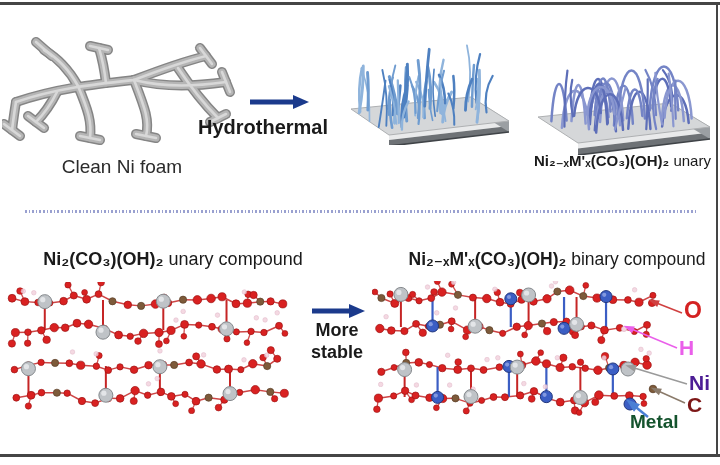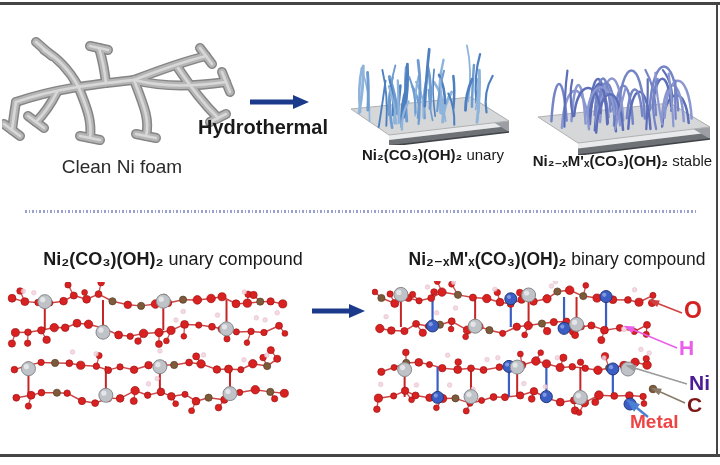--- a/index.html
+++ b/index.html
@@ -149,23 +149,20 @@
       <path d="M89.57240739790723,87.30757399112005 Q85.96379367355257,70.45288995601256 85.48822643514723,56.662693927288245" fill="none" stroke="#6f9cd0" stroke-width="1.67" stroke-linecap="round"></path>
       <path d="M60.03436699278653,83.95714563466362 Q62.9700814536959,59.64690075963489 63.92904575636611,39.756700407338656" fill="none" stroke="#4e80c0" stroke-width="2.78" stroke-linecap="round"></path>
       <path d="M55.82112488524988,90.03145099046235 Q55.511404021661725,66.618086882183 54.804912776704874,47.46169806631808" fill="none" stroke="#8fb4dc" stroke-width="2.29" stroke-linecap="round"></path>
       <path d="M72.64137072443962,79.9234982332574 Q72.68734298834578,60.20982125200199 66.29898921355606,44.08044917642938" fill="none" stroke="#6f9cd0" stroke-width="2.00" stroke-linecap="round"></path>
       <path d="M92.19767847290262,83.10739336479136 Q88.54593201033771,57.41360255721638 91.06708605872467,36.391410078291386" fill="none" stroke="#4e80c0" stroke-width="1.61" stroke-linecap="round"></path>
       <path d="M58.92950830612331,96.64372200466138 Q58.23349589345976,81.12407386361998 65.60130387129261,68.42617993004066" fill="none" stroke="#8fb4dc" stroke-width="2.35" stroke-linecap="round"></path>
       <path d="M49.122686275653535,94.68761760799495 Q46.4197833080776,79.38908281905857 46.7936962804757,66.87209980992881" fill="none" stroke="#6f9cd0" stroke-width="2.65" stroke-linecap="round"></path>
       <path d="M81.7462124335952,73.19793042595246 Q83.35821770461276,41.88941877725282 86.24816881589591,16.273363791953116" fill="none" stroke="#4e80c0" stroke-width="2.79" stroke-linecap="round"></path>
       <path d="M102.5876406898722,88.24224064661034 Q98.36850213045254,64.66608566617437 96.77062458191067,45.376504318544946" fill="none" stroke="#8fb4dc" stroke-width="1.74" stroke-linecap="round"></path>
     </svg>
-  <div id="unary-caption" class="abs caption">
-    <span class="formula">Ni₂(CO₃)(OH)₂</span><span class="suffix"> unary</span>
-  </div>
 
   <svg id="binary-panel" class="abs" style="left:528px;top:33px;" width="190" height="122" viewBox="0 0 190 122">
       <polygon points="50,110 182,94 182,99.4 50,115.4" fill="#e9eaeb" stroke="none"></polygon>
       <polygon points="50,115.4 182,99.4 182,106 50,122" fill="#6e7276"></polygon>
       <polygon points="142,70 182,94 182,106 142,82" fill="#9b9fa3"></polygon>
       <polygon points="10,84 142,70 182,94 50,110" fill="#d5d7d9" stroke="#aeb0b2" stroke-width="1"></polygon>
       <line x1="50" y1="122" x2="182" y2="106" stroke="#3f4347" stroke-width="1.6"></line>
       <path d="M62.30350436270237,81.81119549549913 C65.30350436270237,44.33831652529335 84.43961203843355,44.2255023615042 87.43961203843355,81.69838133170998" fill="none" stroke="#7484c6" stroke-width="2.5" stroke-linecap="round"></path>
       <path d="M134.1500903394073,93.51422698927794 C137.1500903394073,54.09182054355492 157.69401275254785,50.53955019257714 160.69401275254785,89.96195663830017" fill="none" stroke="#5d6eb8" stroke-width="2.5" stroke-linecap="round"></path>
       <path d="M133.90090755722485,86.55997364821572 C136.90090755722485,39.8966486583716 152.83552604890428,41.411572258851564 155.83552604890428,88.07489724869568" fill="none" stroke="#8a97d0" stroke-width="2.5" stroke-linecap="round"></path>
@@ -195,21 +192,21 @@
       <path d="M128.0555798606947,82.20780484416103 Q127.7155971257016,55.04017928205943 117.43347262497991,36.92842890732503" fill="none" stroke="#7484c6" stroke-width="2.2" stroke-linecap="round"></path>
       <path d="M143.2406333554536,77.87862533944079 Q147.39951506908983,53.471978279933126 134.92650270322338,37.20088024026134" fill="none" stroke="#5d6eb8" stroke-width="2.2" stroke-linecap="round"></path>
       <path d="M145.44543206039816,93.2973960014684 Q143.82860456872731,61.6558880182607 140.64593688957393,40.561549362788895" fill="none" stroke="#8a97d0" stroke-width="2.2" stroke-linecap="round"></path>
       <path d="M128.16018626466393,96.0565780562859 Q121.38468536688015,65.9595866066914 129.6866002175957,45.89492564029507" fill="none" stroke="#7484c6" stroke-width="2.2" stroke-linecap="round"></path>
       <path d="M36.465086408890784,93.72040747269953 Q36.31437426060438,59.98866298064555 39.460178120061755,37.500833319276225" fill="none" stroke="#5d6eb8" stroke-width="2.2" stroke-linecap="round"></path>
       <path d="M86.88651093933731,96.33450418548611 Q93.4637612234801,71.27440239736762 97.64341458957642,54.56766787195531" fill="none" stroke="#8a97d0" stroke-width="2.2" stroke-linecap="round"></path>
       <path d="M147.72630843892694,85.79101702707976 Q146.72220046957955,62.826342201113405 147.44626406533644,47.5165589838025" fill="none" stroke="#7484c6" stroke-width="2.2" stroke-linecap="round"></path>
       <path d="M118.28541785757989,96.25857383597271 Q120.07447064155713,66.2724231802635 119.69176706159487,46.28165607645737" fill="none" stroke="#5d6eb8" stroke-width="2.2" stroke-linecap="round"></path>
     </svg>
   <div id="binary-caption" class="abs caption">
-    <span class="formula">Ni₂₋ₓM'ₓ(CO₃)(OH)₂</span><span class="suffix"> stable</span>
+    <span class="formula">Ni₂₋ₓM'ₓ(CO₃)(OH)₂</span><span class="suffix"> unary</span>
   </div>
 
   <div id="divider" class="abs"></div>
 
   <div id="unary-heading" class="abs caption">
     <span class="formula">Ni₂(CO₃)(OH)₂</span><span class="suffix"> unary compound</span>
   </div>
   <div id="binary-heading" class="abs caption">
     <span class="formula">Ni₂₋ₓM'ₓ(CO₃)(OH)₂</span><span class="suffix"> binary compound</span>
   </div>
@@ -809,26 +806,27 @@
         <circle cx="256" cy="88" r="7" fill="#bfc3c7" stroke="#85898d" stroke-width="1"></circle>
         <circle cx="281" cy="108" r="3.8" fill="#7d5a3a" stroke="#5a3e26" stroke-width="0.8"></circle>
         <circle cx="258" cy="123" r="6" fill="#3b5ec4" stroke="#22377e" stroke-width="1"></circle>
       </g>
     </svg>
 
   <svg id="stable-arrow" class="abs" style="left:310px;top:303px;" width="56" height="16" viewBox="0 0 56 16">
       <line x1="2" y1="8" x2="40" y2="8" stroke="#1b3a8c" stroke-width="5"></line>
       <polygon points="39,1 55,8 39,15" fill="#1b3a8c"></polygon>
     </svg>
+  <div id="stability-label" class="abs">More stable</div>
 
   <div id="legend-o" class="legend-label" style="color: rgb(212, 34, 34);">O</div>
   <div id="legend-h" class="legend-label" style="color: rgb(234, 95, 234);">H</div>
   <div id="legend-ni" class="legend-label" style="color: #4c1d95; font-weight: bold;">Ni</div>
   <div id="legend-c" class="legend-label" style="color: rgb(124, 22, 22);">C</div>
-  <div id="legend-metal" class="legend-label" style="color: #ef4444;">Metal</div>
+  <div id="legend-metal" class="legend-label" style="color: #14532d;">Metal</div>
 
   <svg id="pointer-overlay" class="abs" style="left:0;top:0;pointer-events:none;" width="720" height="465" viewBox="0 0 720 465">
       <line x1="682" y1="313" x2="654" y2="302" stroke="#d04040" stroke-width="1.5"></line>
       <polygon points="648.4,299.8 659.8,300.4 657.2,307.1" fill="#d04040"></polygon>
       <line x1="677" y1="348" x2="629" y2="328" stroke="#ea5fea" stroke-width="1.5"></line>
       <polygon points="623.5,325.7 634.8,326.5 632.1,333.2" fill="#ea5fea"></polygon>
       <line x1="687" y1="384" x2="631" y2="367" stroke="#9a9a9a" stroke-width="1.5"></line>
       <polygon points="625.3,365.3 636.6,365.0 634.6,371.8" fill="#9a9a9a"></polygon>
       <line x1="685" y1="403" x2="656" y2="390" stroke="#8a7a6a" stroke-width="1.5"></line>
       <polygon points="650.5,387.5 661.9,388.7 658.9,395.2" fill="#8a7a6a"></polygon>

